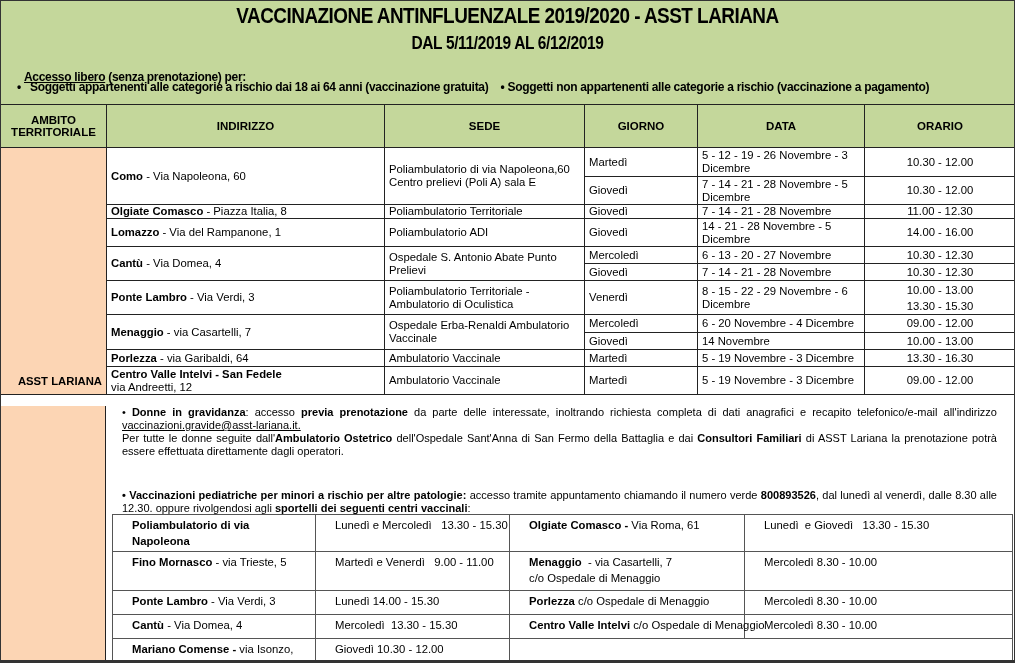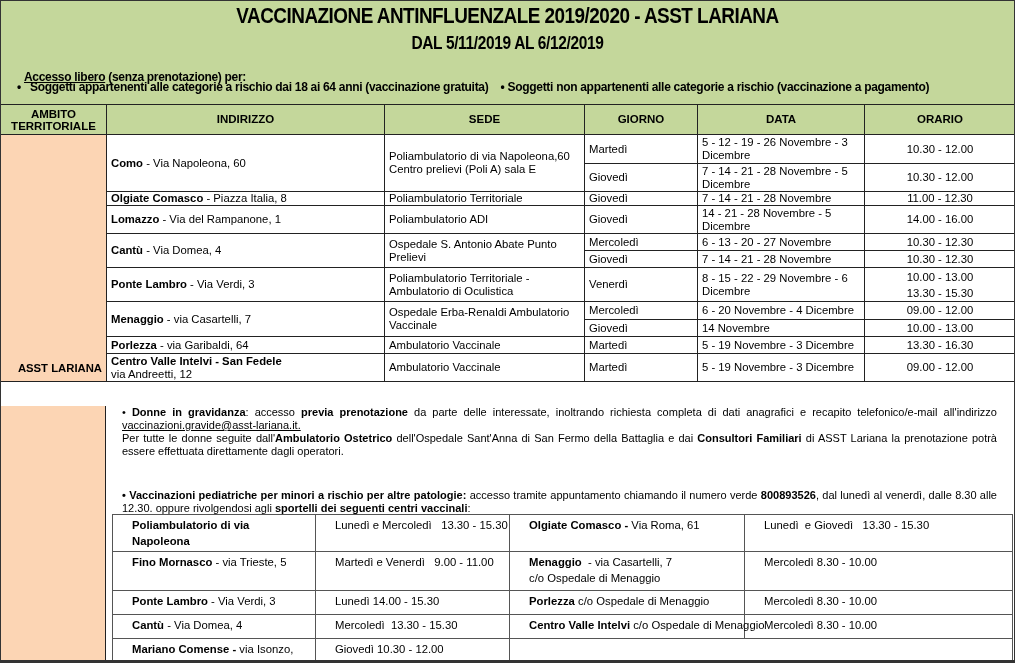--- a/index.html
+++ b/index.html
@@ -6,21 +6,21 @@
 body{width:1015px;height:663px;background:#fff;font-family:"Liberation Sans",sans-serif;color:#000;overflow:hidden;position:relative;}
 .header{position:absolute;left:0;top:0;width:1015px;height:104px;background:#c4d79b;}
 .title{position:absolute;left:0;top:3px;width:1015px;text-align:center;font-family:"Liberation Sans",sans-serif;font-weight:bold;font-size:22px;letter-spacing:-0.6px;transform:scaleX(0.86);}
 .subtitle{position:absolute;left:0;top:33px;width:1015px;text-align:center;font-weight:bold;font-size:18px;letter-spacing:-0.4px;transform:scaleX(0.86);}
 .access{position:absolute;left:24px;top:70px;font-size:12px;font-weight:bold;letter-spacing:-0.3px;}
 .access u{font-weight:bold;}
 .bullets{position:absolute;left:8px;top:80px;font-size:12px;font-weight:bold;letter-spacing:-0.3px;white-space:nowrap;}
 .bullets .dot{display:inline-block;width:22px;text-align:center;}
 table.main{position:absolute;left:0;top:104px;width:1015px;border-collapse:collapse;table-layout:fixed;font-size:11.3px;}
 table.main td,table.main th{border:1px solid #222;padding:0 4px;vertical-align:middle;line-height:13px;}
-table.main th{background:#c4d79b;font-weight:bold;font-size:11.5px;height:30px;}
+table.main th{background:#c4d79b;font-weight:bold;font-size:11.5px;height:43px;}
 .ambito{background:#fcd5b4;font-weight:bold;text-align:right;vertical-align:bottom !important;padding-bottom:6px !important;}
 .c{text-align:center;margin-left:40px;}
 .notes{position:absolute;left:106px;top:406px;width:907px;font-size:11px;line-height:13px;text-align:justify;padding:0 16px;}
 .notes p{margin:0;}
 .notes a{color:#000;}
 .sub{position:absolute;left:112px;top:514px;width:900px;border-collapse:collapse;table-layout:fixed;font-size:11.3px;}
 .sub td{border:1px solid #555;padding:2px 19px;vertical-align:top;line-height:16px;}
 .leftpanel{position:absolute;left:0;top:406px;width:106px;height:255px;background:#fcd5b4;border-left:1px solid #222;border-right:1px solid #222;}
 .frame{position:absolute;left:0;top:0;width:1015px;height:663px;border:1px solid #333;pointer-events:none;}
 .bottom{position:absolute;left:0;top:660px;width:1015px;height:3px;background:#333;}

